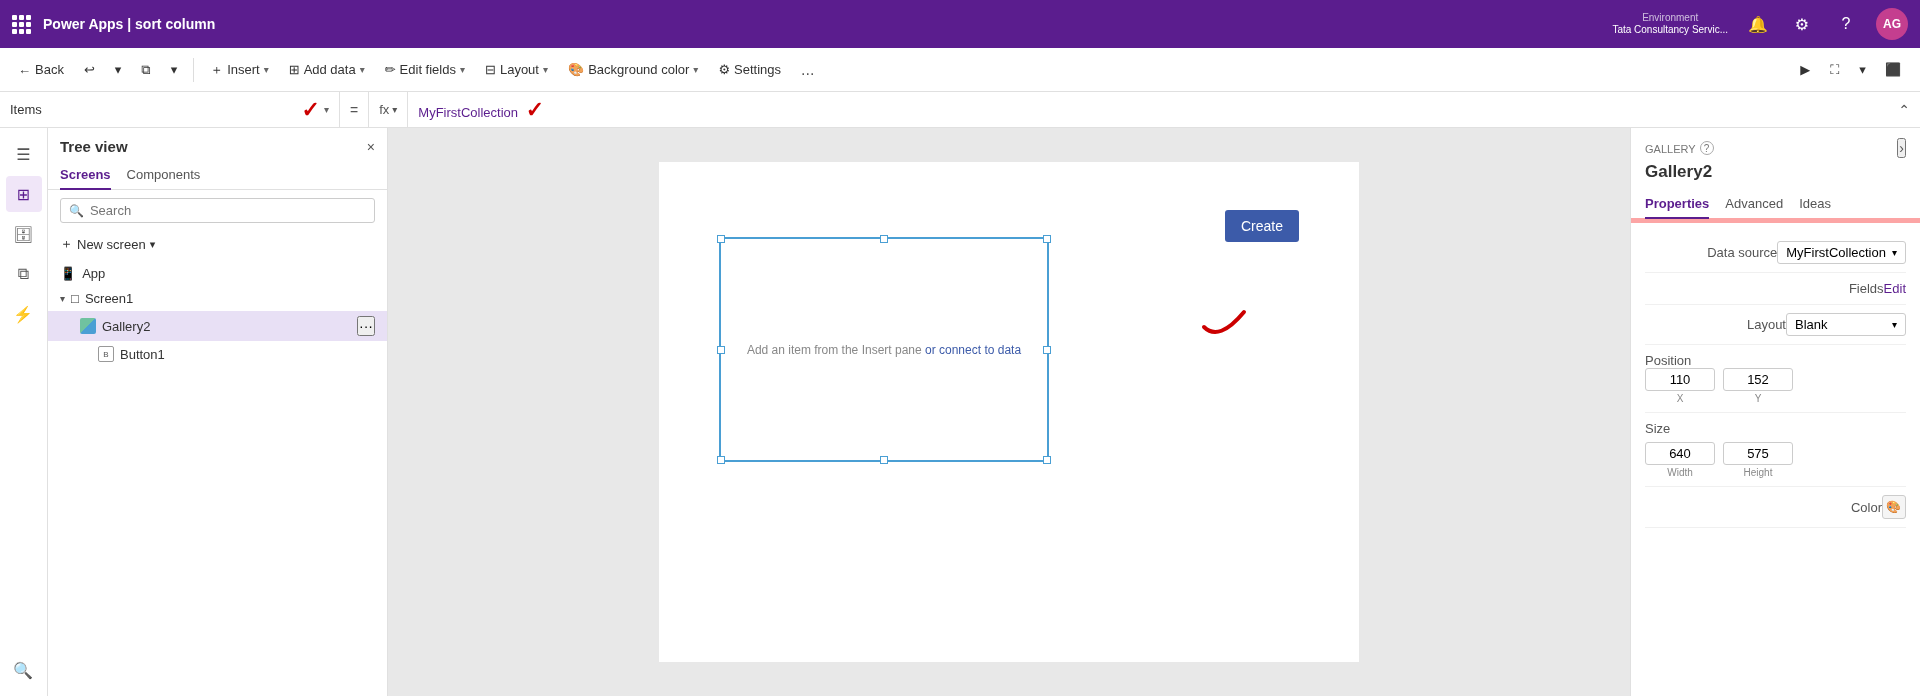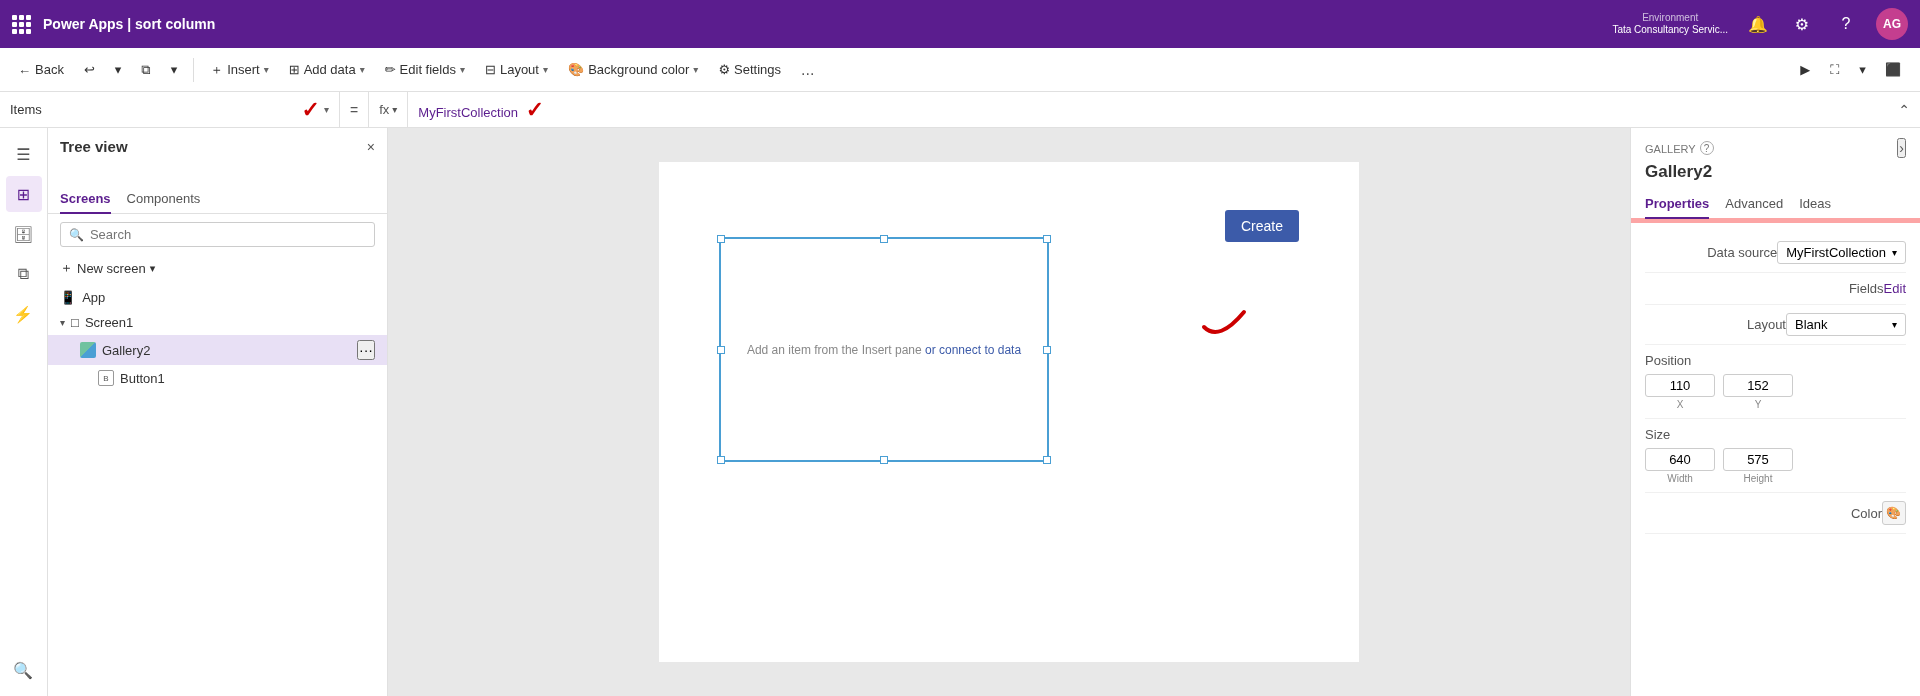--- a/index.html
+++ b/index.html
@@ -108,21 +108,21 @@
     }
     .tree-header {
       display: flex; align-items: center; justify-content: space-between;
       padding: 10px 12px 6px;
     }
     .tree-title { font-size: 15px; font-weight: 600; color: #333; }
     .tree-close { cursor: pointer; font-size: 14px; color: #555; border: none; background: none; }
     .tree-tabs { display: flex; border-bottom: 1px solid #e0e0e0; padding: 0 12px; gap: 16px; }
     .tree-tab {
       padding: 6px 0; font-size: 13px; color: #555; cursor: pointer;
-      border-bottom: 2px solid transparent; margin-bottom: -1px; margin-top: 24px;
+      border-bottom: 2px solid transparent; margin-bottom: -1px;
     }
     .tree-tab.active { color: #5b1d8e; border-bottom-color: #5b1d8e; font-weight: 600; }
     .tree-search { padding: 8px 12px; }
     .tree-search-box {
       display: flex; align-items: center;
       border: 1px solid #ccc; border-radius: 3px;
       padding: 4px 8px; gap: 6px;
     }
     .tree-search-icon { color: #777; font-size: 12px; }
     .tree-search-input { border: none; outline: none; font-size: 13px; color: #333; width: 100%; }
@@ -520,21 +520,21 @@
       <div class="prop-row">
         <span class="prop-label">Layout</span>
         <div class="prop-dropdown">
           <span class="prop-dropdown-label">Blank</span>
           <span style="font-size:10px;">▾</span>
         </div>
       </div>
 
 
       <div class="prop-row" style="flex-direction:column;align-items:flex-start;">
-        <span class="prop-label" style="margin-bottom:6px;">Position</span>
+        <span class="prop-label" style="margin-bottom:0;">Position</span>
         <div class="position-inputs">
           <div class="pos-input-group">
             <input class="pos-input" type="text" value="110" style="">
             <span class="pos-input-label">X</span>
           </div>
           <div class="pos-input-group">
             <input class="pos-input" type="text" value="152" style="">
             <span class="pos-input-label">Y</span>
           </div>
         </div>

